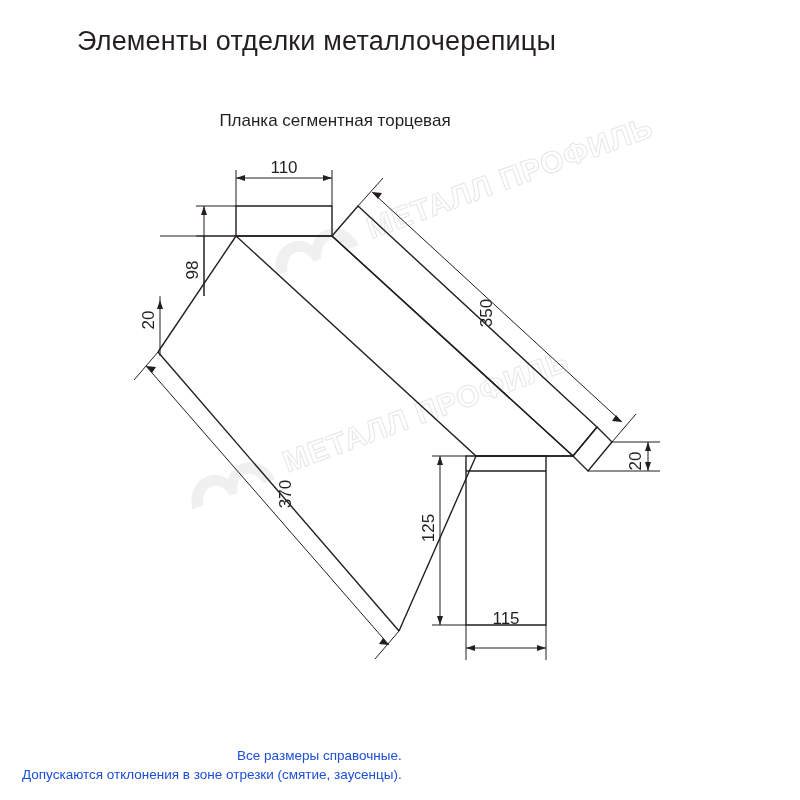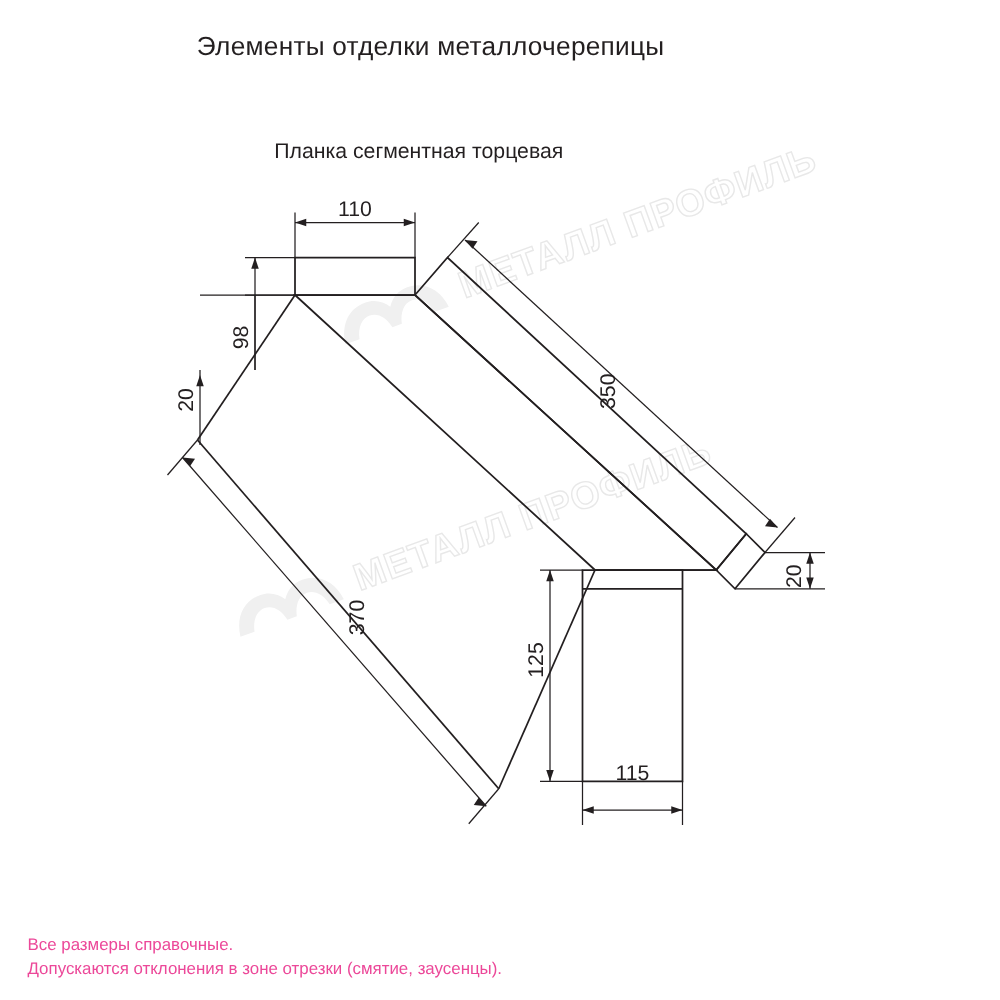--- a/index.html
+++ b/index.html
@@ -18,25 +18,24 @@
   .page {
     position: absolute;
     inset: 0;
   }
   .title {
     position: absolute;
     top: 26px;
     left: 0;
     width: 633px;
     text-align: center;
-    font-size: 21px;
+    font-size: 27px;
     font-weight: normal;
     letter-spacing: 0.2px;
     color: #231f20;
-    padding-left: 28px;
   }
   .subtitle {
     position: absolute;
     top: 108px;
     left: 0;
     width: 670px;
     text-align: center;
     font-size: 17px;
     color: #231f20;
     line-height: 25px;
@@ -50,21 +49,22 @@
     left: 0;
     width: 800px;
     height: 800px;
   }
   .footnotes {
     position: absolute;
     left: 22px;
     bottom: 16px;
     font-size: 13.5px;
     line-height: 19px;
-    color: #ec4899;
+    color: #1d4ed8;
+    text-align: right;
   }
   .wm-text {
     fill: none;
     stroke: #e8e8e8;
     stroke-width: 1.1px;
     font-family: "Liberation Sans", sans-serif;
     font-weight: bold;
     font-size: 30px;
     letter-spacing: 1px;
   }

